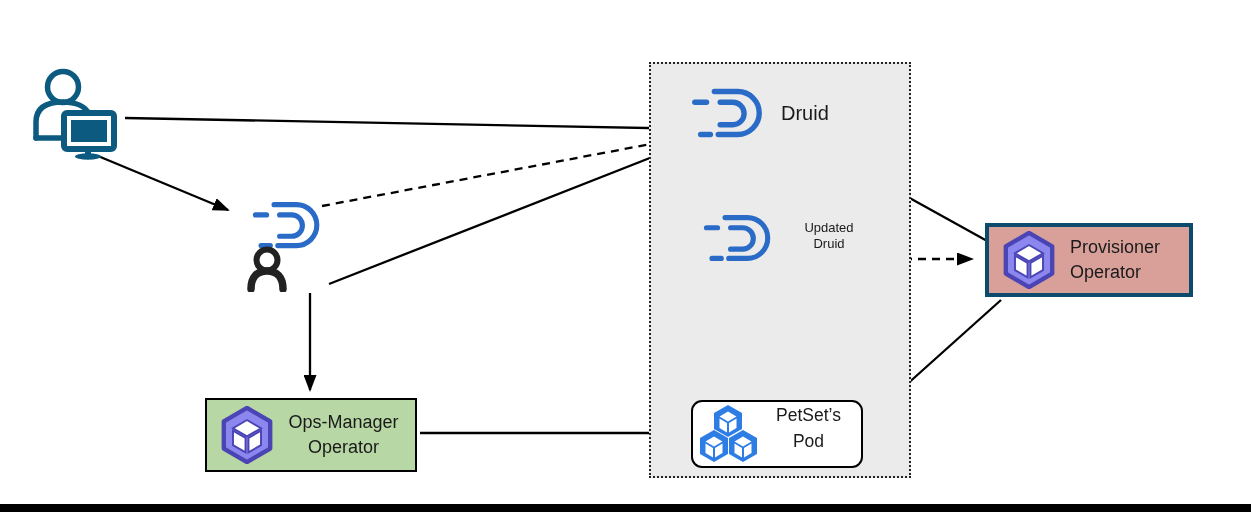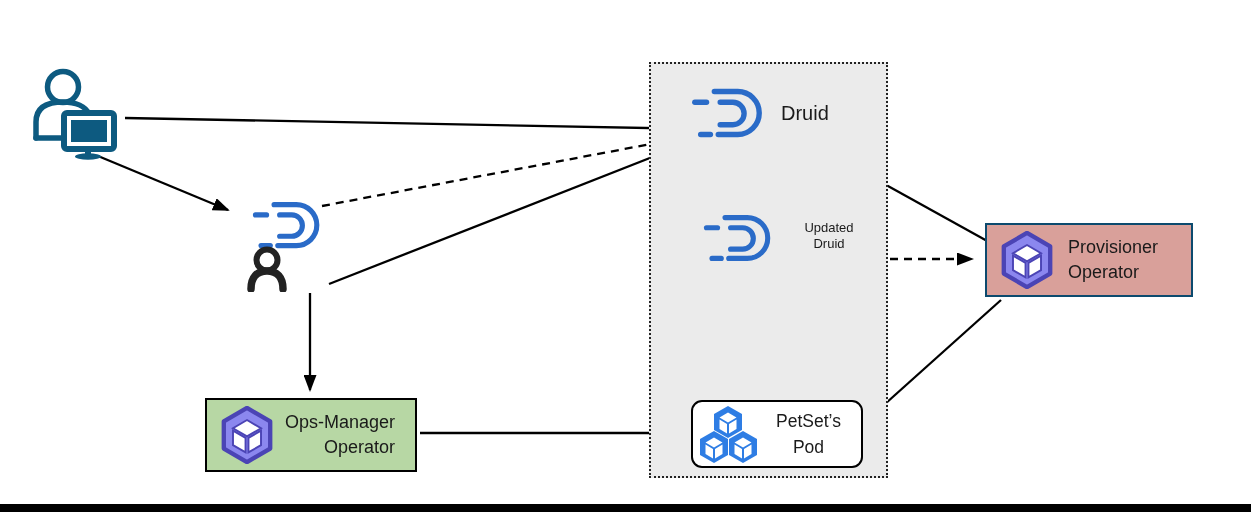--- a/index.html
+++ b/index.html
@@ -3,38 +3,38 @@
 <meta charset="utf-8">
 <style>
   html,body{margin:0;padding:0;background:#fff;}
   .canvas{position:relative;width:1251px;height:512px;background:#fff;overflow:hidden;
           font-family:"Liberation Sans",sans-serif;color:#1a1a1a;}
   .abs{position:absolute;}
   svg{display:block;}
   .overlay{position:absolute;left:0;top:0;pointer-events:none;}
 
   
-  .ns-box{left:649px;top:62px;width:239px;height:416px;background:var(--namespace-fill);
+  .ns-box{left:649px;top:62px;width:262px;height:416px;background:var(--namespace-fill);
           border:2px dotted var(--namespace-border);box-sizing:border-box;}
   .druid-label{left:130px;top:38px;font-size:20px;}
   .updated-label{left:128px;top:156px;width:100px;text-align:center;font-size:13px;line-height:1.25;}
 
   
   .petset-box{left:40px;top:336px;width:172px;height:68px;background:var(--petset-fill);
-              border:2.5px solid #000;border-radius:11px;box-sizing:border-box;display:flex;align-items:center;}
+              border:2.5px solid #000;border-radius:11px;box-sizing:border-box;display:flex;align-items:flex-start;}
   .petset-icons{margin-left:5px;flex:0 0 auto;}
   .petset-label{flex:1;text-align:center;font-size:17.5px;line-height:1.5;padding-right:6px;}
 
   
   .op-box{display:flex;align-items:center;box-sizing:border-box;}
   .op-green{left:205px;top:398px;width:212px;height:74px;background:var(--ops-manager-fill);border:2px solid #000;}
-  .op-pink{left:985px;top:223px;width:208px;height:74px;background:var(--provisioner-fill);border:2px solid #0c4a6e;}
+  .op-pink{left:985px;top:223px;width:208px;height:74px;background:var(--provisioner-fill);border:4px solid #0c4a6e;}
   .op-icon{margin-left:11px;flex:0 0 auto;}
   .op-label{flex:1;font-size:18px;line-height:1.4;}
-  .op-label.center{text-align:right;padding-right:20px;}
+  .op-label.center{text-align:center;padding-right:4px;}
   .op-label.left{text-align:left;padding-left:12px;}
 
   .bottom-bar{left:0;top:504px;width:1251px;height:8px;background:var(--bottom-bar);}
 </style>
 </head>
 <body>
 
 <div class="canvas">
 
   <svg class="overlay" width="1251" height="512" viewBox="0 0 1251 512">

